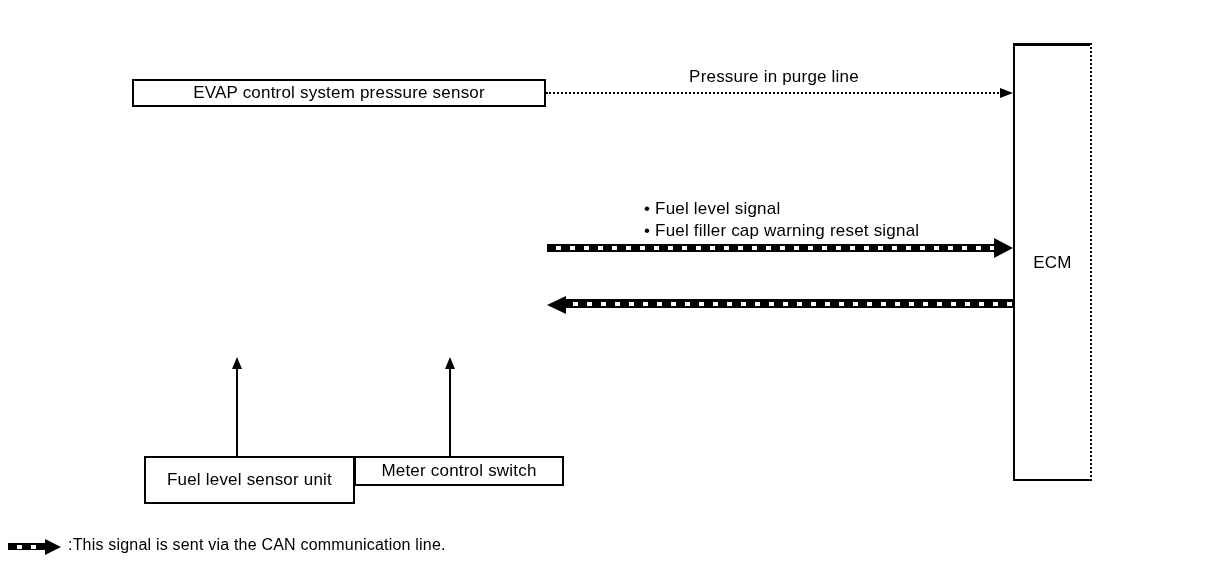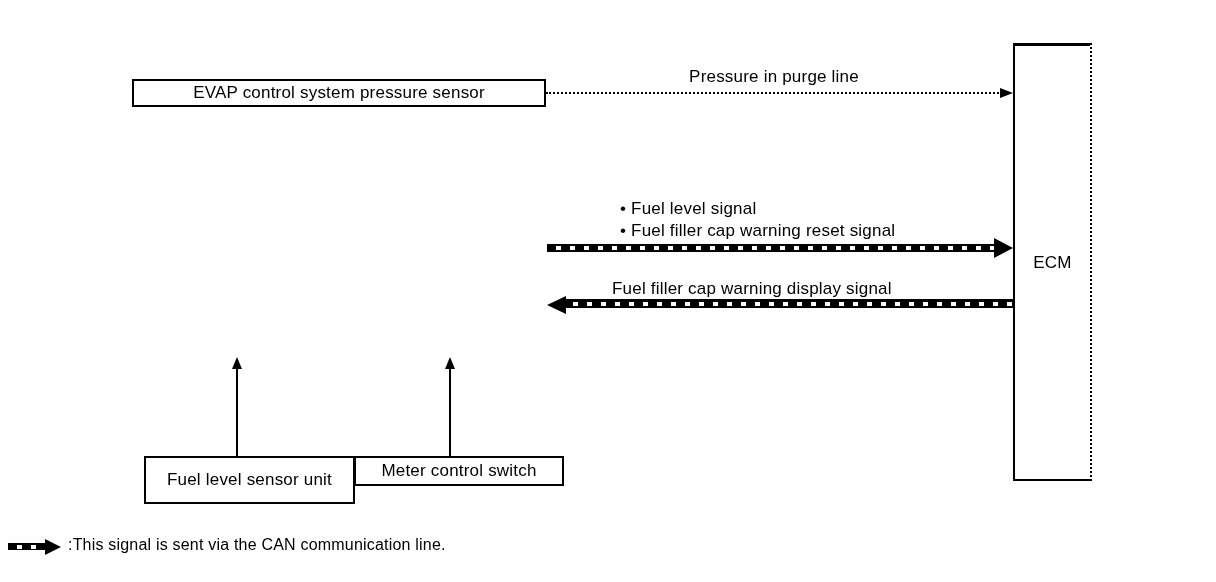--- a/index.html
+++ b/index.html
@@ -73,28 +73,27 @@
   </div>
 
   <div class="box" style="left:354px;top:456px;width:210px;height:30px;">
     <span>Meter control switch</span>
   </div>
 
   <div class="lbl" style="left:546px;top:67px;width:456px;text-align:center;">Pressure in purge line</div>
   <div class="dotline" style="left:546px;top:92px;width:456px;"></div>
   <div class="arr arr-right-sm" style="left:1000px;top:88px;"></div>
 
-  <div class="lbl bullets" style="left:620px;top:198px;">
+  <div class="lbl bullets" style="left:644px;top:198px;">
     <div>• Fuel level signal</div>
     <div>• Fuel filler cap warning reset signal</div>
   </div>
   <div class="can-line" style="left:547px;top:244px;width:448px;height:8px;"></div>
   <div class="arr arr-right-lg" style="left:994px;top:238px;"></div>
 
-  <div class="lbl" style="left:612px;top:279px;">Fuel filler cap warning display signal</div>
   <div class="can-line dotted-edge" style="left:564px;top:299px;width:449px;height:5px;"></div>
   <div class="arr arr-left-lg" style="left:547px;top:296px;"></div>
 
   <div class="vline" style="left:236px;top:368px;height:88px;"></div>
   <div class="arr arr-up" style="left:232px;top:357px;"></div>
 
   <div class="vline" style="left:449px;top:368px;height:88px;"></div>
   <div class="arr arr-up" style="left:445px;top:357px;"></div>
 
   <div class="can-line" style="left:8px;top:543px;width:38px;height:7px;"></div>

